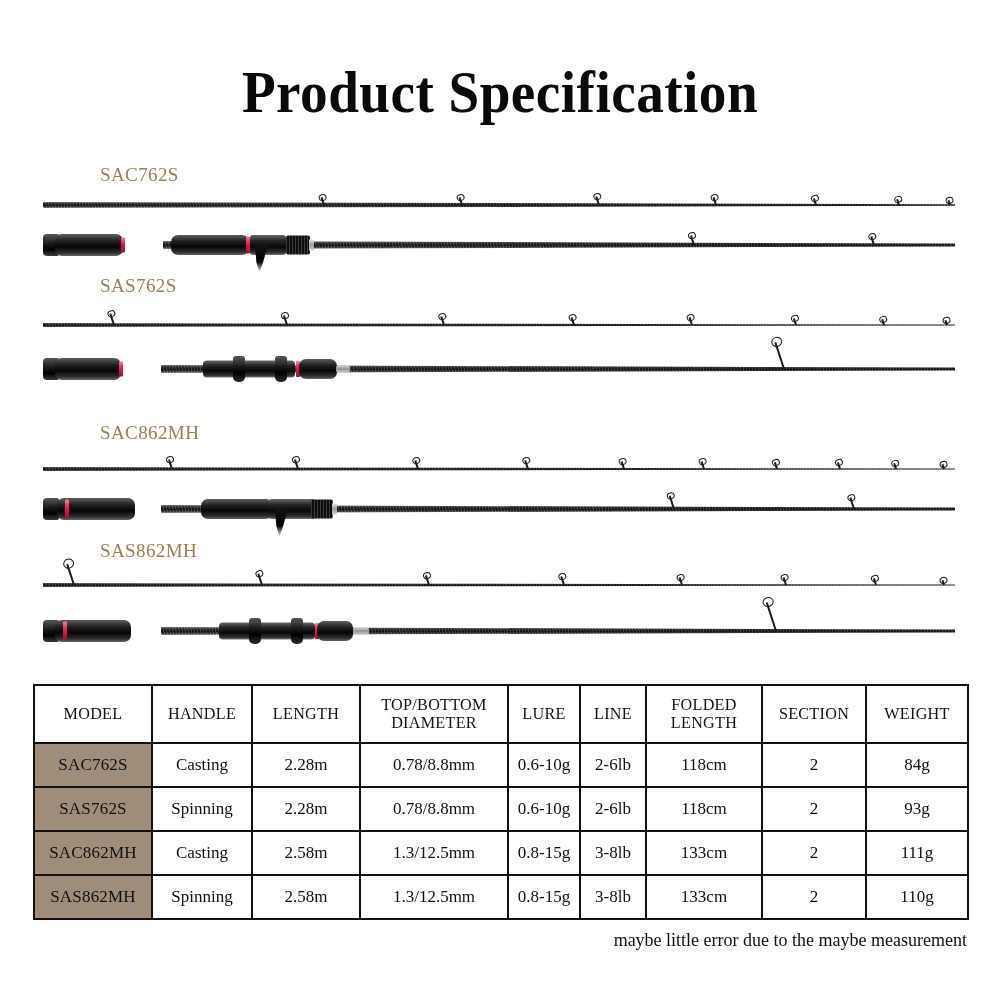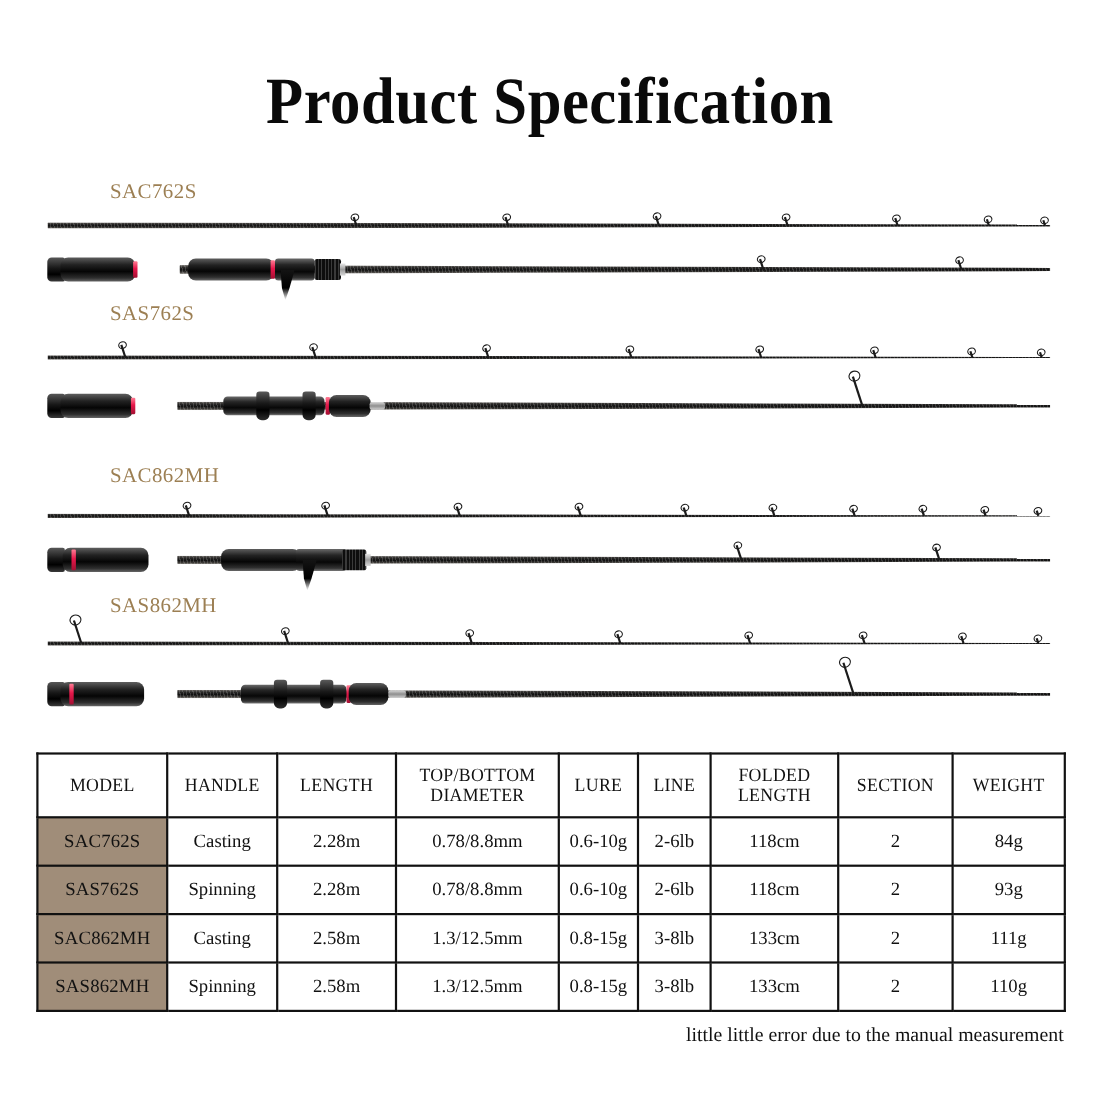--- a/index.html
+++ b/index.html
@@ -456,13 +456,13 @@
         <td>0.8-15g</td>
         <td>3-8lb</td>
         <td>133cm</td>
         <td>2</td>
         <td>110g</td>
       </tr>
     </tbody>
   </table>
 </div>
 
-<div class="table-note">little little error due to the manual measurement</div>
+<div class="table-note">maybe little error due to the maybe measurement</div>
 
 </body></html>

